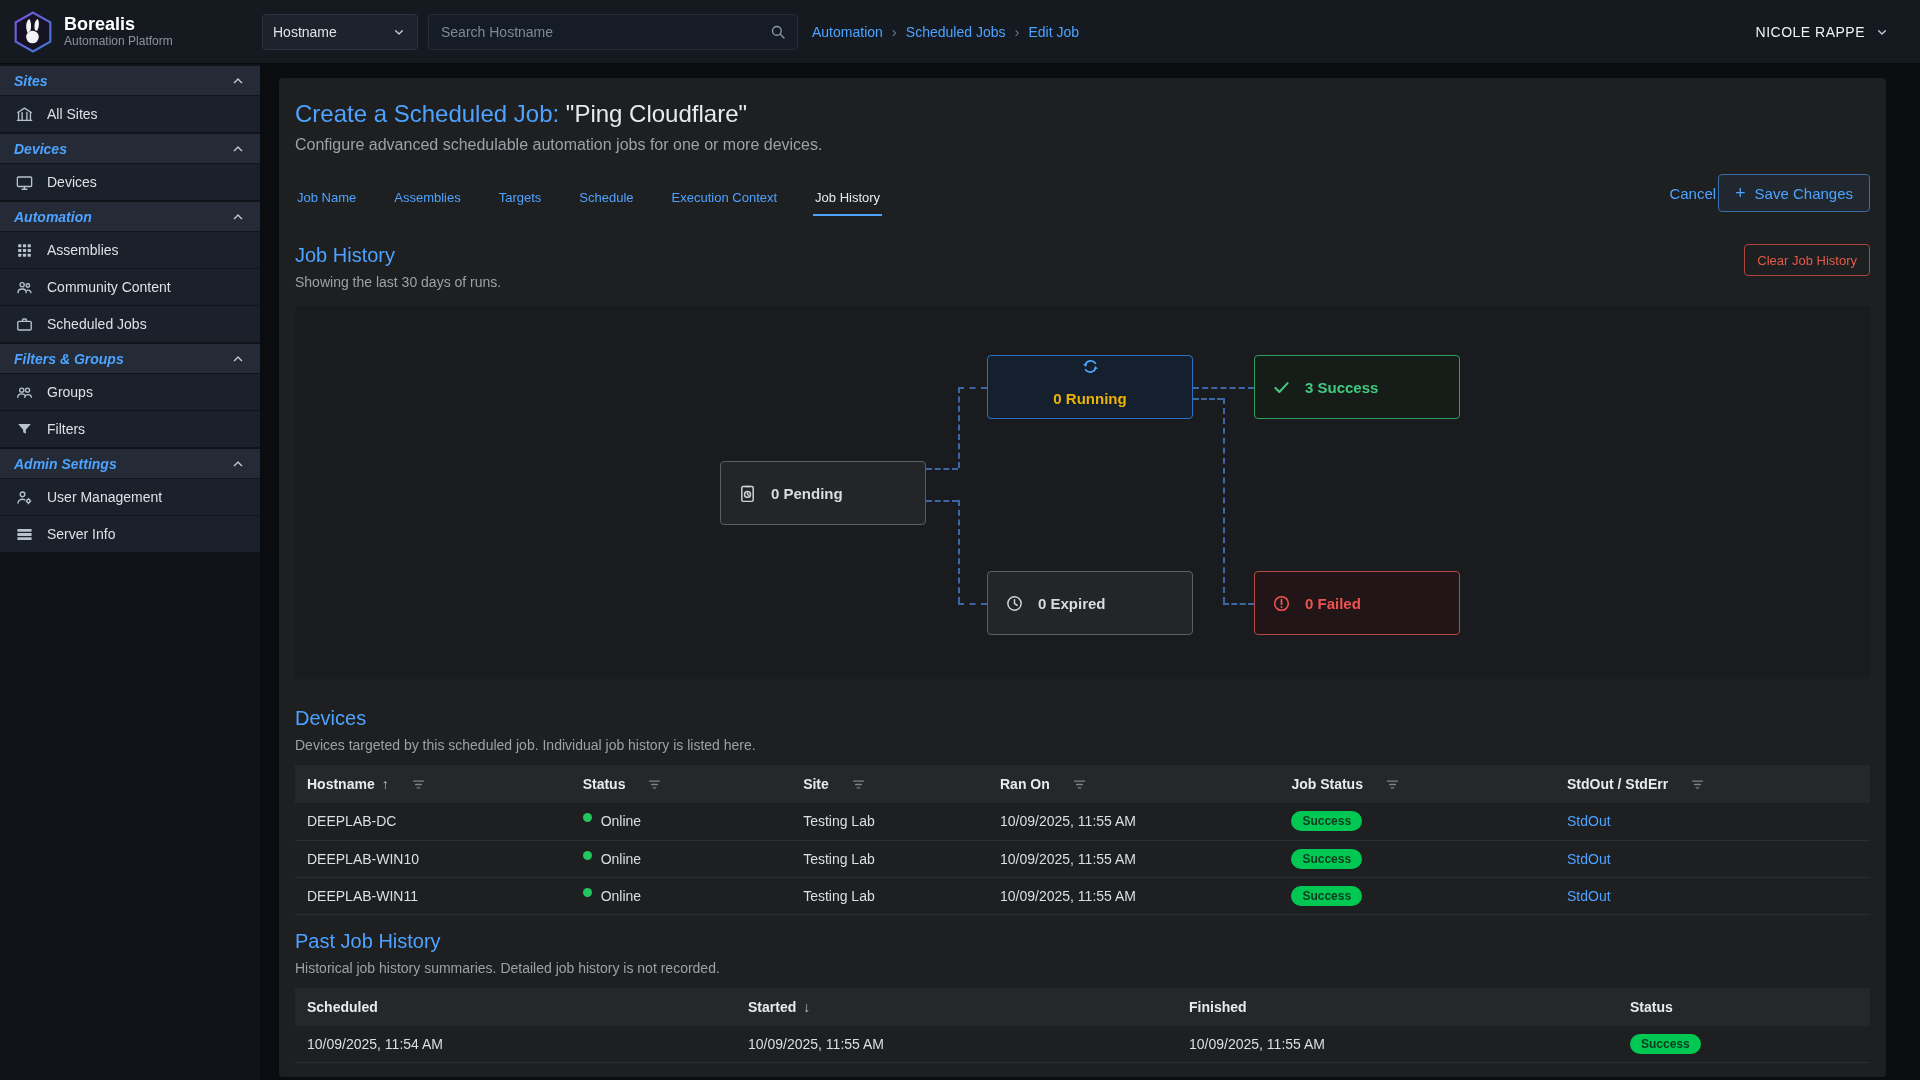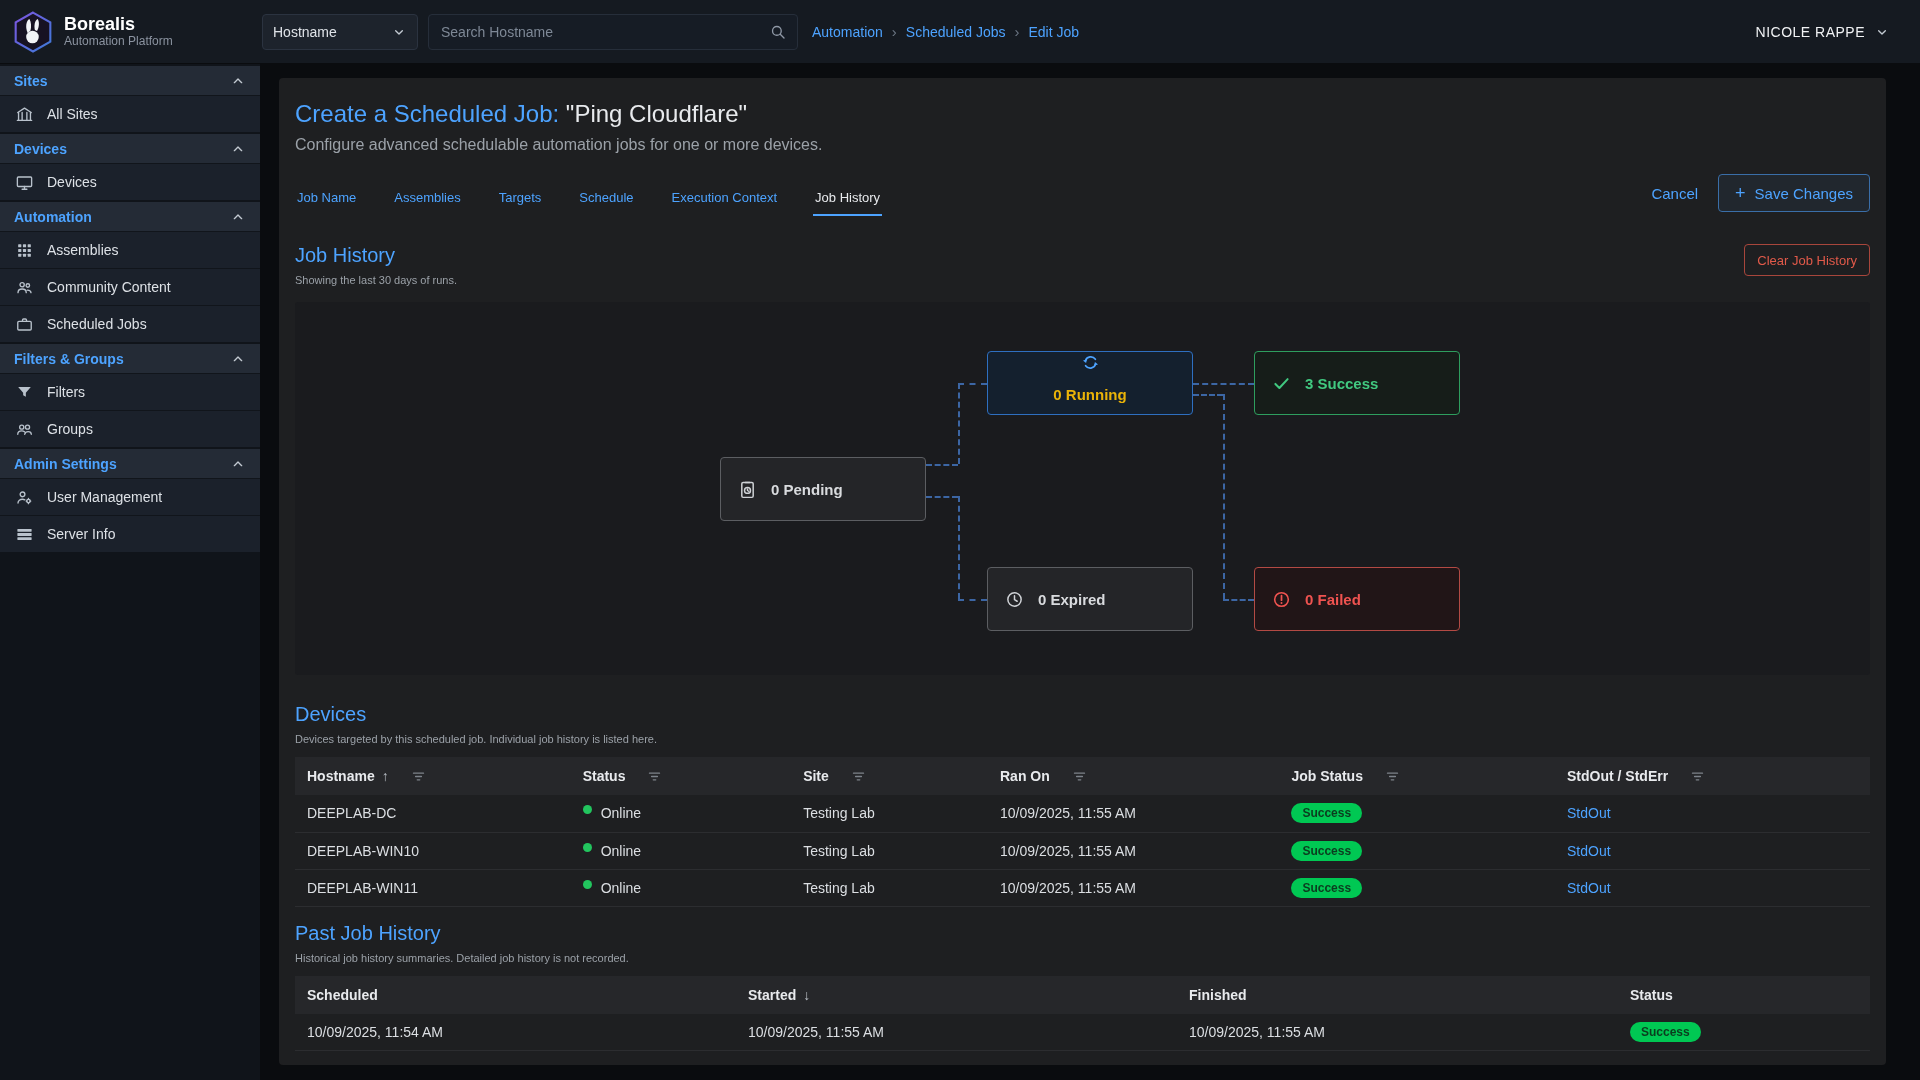--- a/index.html
+++ b/index.html
@@ -38,52 +38,52 @@
   .crumb { color:#4da3ff; cursor:pointer; }
   .crumb-sep { color:#6b7684; font-size:15px; }
   .user-menu { margin-left:auto; margin-right:30px; display:flex; align-items:center; gap:9px; cursor:pointer; }
   .user-name { font-size:14px; font-weight:500; letter-spacing:.5px; color:#f0f2f4; }
 
   
   .sidebar { position:absolute; top:64px; left:0; bottom:0; width:260px; background:#10141a; }
   .section { margin-top:2px; }
   .section-header {
     height:29px; background:#242b36; color:#4da3ff; font-size:14px; font-weight:bold;
-    display:flex; align-items:center; justify-content:space-between; padding:0 14px; cursor:pointer;
+    display:flex; align-items:center; justify-content:space-between; padding:0 14px; cursor:pointer;font-style:italic;
   }
   .side-item {
     height:37px; background:#1b212b; display:flex; align-items:center; gap:13px;
     padding:0 15px; font-size:14px; color:#dde1e6; cursor:pointer; border-top:1px solid #11151b;
   }
   .si { width:19px; height:19px; stroke:#b9c2cc; fill:none; stroke-width:1.7; stroke-linecap:round; stroke-linejoin:round; }
   .chev { width:16px; height:16px; stroke:#c3cad2; fill:none; stroke-width:2; stroke-linecap:round; stroke-linejoin:round; }
 
   
   .main { position:absolute; top:64px; left:260px; right:0; bottom:0; background:#0a0c0f; padding:14px 34px 0 19px; overflow:hidden; }
   .panel { background:#1e1f21; border-radius:4px; min-height:984px; padding:22px 16px 14px; position:relative; }
   .page-title { font-size:24px; font-weight:500; }
   .page-title .blue { color:#4da3ff; }
   .page-title .name { color:#e8eaed; }
   .subtitle { margin-top:8px; font-size:16px; color:#9ba1a8; }
 
   .tabs-row { display:flex; align-items:flex-end; margin-top:20px; }
   .tab { font-size:13px; color:#4da3ff; margin-right:34px; padding:4px 2px 9px; cursor:pointer; border-bottom:2px solid transparent; }
   .tab.active { color:#e8eaed; border-bottom:2px solid #4da3ff; }
-  .tab-actions { margin-left:auto; display:flex; align-items:center; gap:20px; padding-bottom:4px; }
+  .tab-actions { margin-left:auto; display:flex; align-items:center; gap:2px; padding-bottom:4px; }
   .cancel-link { color:#4da3ff; font-size:15px; cursor:pointer; }
   .save-btn {
     display:flex; align-items:center; gap:9px; color:#4da3ff; font-size:15px;
     border:1px solid #3a6ea8; background:rgba(77,163,255,0.06); border-radius:4px;
     height:38px; padding:0 16px; cursor:pointer; font-family:"Liberation Sans", sans-serif;
   }
   .plus-glyph { font-size:18px; line-height:1; }
 
   .section-row { display:flex; align-items:flex-start; justify-content:space-between; margin-top:28px; }
   .h2 { color:#4da3ff; font-size:20px; font-weight:500; }
-  .desc { color:#9ba1a8; font-size:11px; margin-top:7px; }
+  .desc { color:#9ba1a8; font-size:14px; margin-top:7px; }
   .clear-btn {
     color:#e25a4a; border:1px solid #a8463c; background:transparent; border-radius:4px;
     height:32px; padding:0 12px; font-size:13px; cursor:pointer; font-family:"Liberation Sans", sans-serif;
   }
 
   
   .flow { position:relative; height:373px; background:#1a1b1e; border-radius:3px; margin-top:16px; }
   .node {
     position:absolute; width:206px; height:64px; display:flex; align-items:center; gap:13px;
     padding:0 16px; border-radius:4px; font-size:15px; font-weight:600;
@@ -241,31 +241,31 @@
 
   <div class="section">
     <div class="section-header">
       <span>Filters &amp; Groups</span>
       <svg class="chev" viewBox="0 0 24 24">
           <path d="M6.5 14.5L12 9l5.5 5.5"></path>
         </svg>
     </div>
     <div class="side-item">
       <svg class="si" viewBox="0 0 24 24">
-        <path d="M4 5h16l-6.3 7.3v5.2l-3.4-2v-3.2z" fill="#b9c2cc" stroke="none"></path>
-      </svg>
-      <span>Filters</span>
-    </div>
-    <div class="side-item">
-      <svg class="si" viewBox="0 0 24 24">
         <circle cx="8.5" cy="9" r="2.6"></circle>
           <circle cx="15.8" cy="9" r="2.6"></circle>
         <path d="M3.5 18c0-2.7 2.2-4.3 5-4.3 1.4 0 2.7.4 3.5 1.1M12.3 18c.4-2.3 2.2-3.4 4.3-3.4 2.3 0 4 1.4 4 3.4"></path>
       </svg>
       <span>Groups</span>
+    </div>
+    <div class="side-item">
+      <svg class="si" viewBox="0 0 24 24">
+        <path d="M4 5h16l-6.3 7.3v5.2l-3.4-2v-3.2z" fill="#b9c2cc" stroke="none"></path>
+      </svg>
+      <span>Filters</span>
     </div>
   </div>
 
   <div class="section">
     <div class="section-header">
       <span>Admin Settings</span>
       <svg class="chev" viewBox="0 0 24 24">
           <path d="M6.5 14.5L12 9l5.5 5.5"></path>
         </svg>
     </div>

